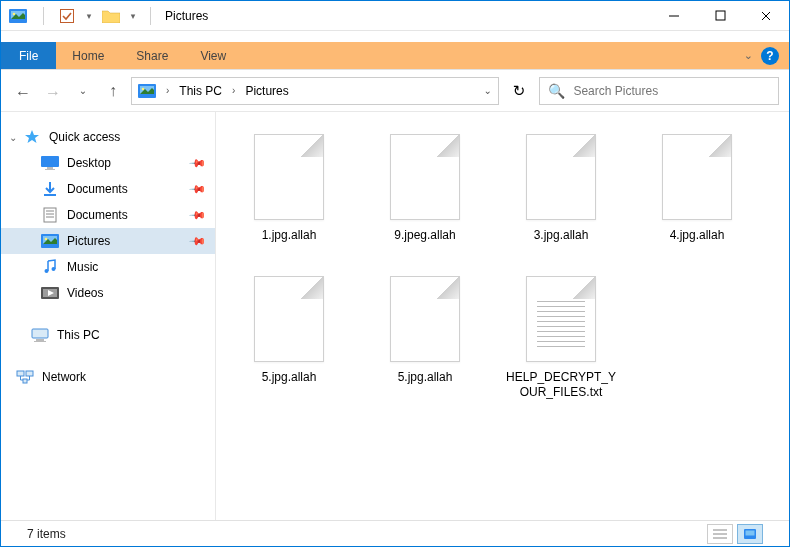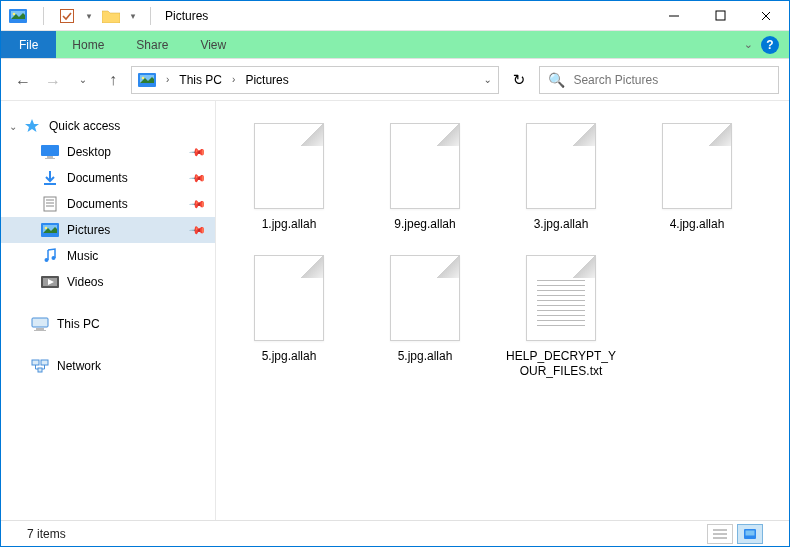--- a/index.html
+++ b/index.html
@@ -10,21 +10,21 @@
     .tb-left { display: flex; align-items: center; gap: 4px; }
     .tb-icon { width: 18px; height: 18px; display: inline-flex; align-items: center; justify-content: center; }
     .tb-qat { display: flex; align-items: center; gap: 6px; margin-left: 6px; }
     .tb-qat .qat-item { width: 22px; height: 22px; display: flex; align-items: center; justify-content: center; border: 1px solid transparent; }
     .tb-sep { width: 1px; height: 18px; background: #d0d0d0; margin: 0 6px; }
     .tb-title { font-size: 12px; color: #000; margin-left: 4px; }
     .tb-ctrls { margin-left: auto; display: flex; }
     .tb-ctrls .ctrl { width: 46px; height: 30px; display: flex; align-items: center; justify-content: center; font-size: 14px; }
 
     
-    .ribbon { height: 28px; background: #86efac; display: flex; align-items: stretch; border-bottom: 1px solid #e1e1e1; position: relative; }
+    .ribbon { height: 28px; background: #fdba74; display: flex; align-items: stretch; border-bottom: 1px solid #e1e1e1; position: relative; margin-top: 11px; }
     .file-tab { background: #1979ca; color: #fff; font-size: 12px; padding: 0 18px; display: flex; align-items: center; }
     .r-tab { font-size: 12px; color: #444; padding: 0 16px; display: flex; align-items: center; }
     .ribbon-right { margin-left: auto; display: flex; align-items: center; gap: 8px; padding-right: 10px; }
     .chevron { color: #666; font-size: 11px; }
     .help-icon { width: 18px; height: 18px; border-radius: 50%; background: #0078d7; color: #fff; font-size: 12px; font-weight: bold; display: flex; align-items: center; justify-content: center; }
 
     
     .navrow { height: 42px; display: flex; align-items: center; padding: 6px 10px; gap: 6px; border-bottom: 1px solid #e8e8e8; }
     .nav-btn { width: 24px; height: 24px; display: flex; align-items: center; justify-content: center; color: #555; font-size: 16px; }
     .nav-btn.disabled { color: #bcbcbc; }
@@ -44,21 +44,21 @@
     .tree-item.root { padding-left: 22px; font-weight: normal; }
     .tree-item.child { padding-left: 40px; }
     .tree-item.selected { background: #d8e6f2; }
     .caret-tree { position: absolute; left: 8px; font-size: 10px; color: #666; }
     .pin { margin-left: auto; margin-right: 10px; color: #7a7a7a; font-size: 11px; transform: rotate(45deg); }
     .tree-icon { width: 18px; height: 16px; display: inline-flex; align-items: center; justify-content: center; flex-shrink: 0; }
     .tree-spacer { height: 16px; }
 
     
     .content { flex: 1; padding: 16px 10px; overflow-y: auto; }
-    .files { display: flex; flex-wrap: wrap; gap: 10px 10px; align-content: flex-start; }
+    .files { display: flex; flex-wrap: wrap; gap: 20px 10px; align-content: flex-start; }
     .file { width: 126px; display: flex; flex-direction: column; align-items: center; padding: 6px; }
     .file-thumb { width: 70px; height: 86px; background: #fff; border: 1px solid #d0d0d0; position: relative; box-shadow: 0 1px 2px rgba(0,0,0,0.05); margin-bottom: 8px; }
     .file-thumb::before { content: ""; position: absolute; top: 0; right: 0; width: 22px; height: 22px; background: linear-gradient(135deg, #fff 0%, #fff 49%, #d0d0d0 50%, #f0f0f0 100%); }
     .file-thumb.text-thumb::after { content: ""; position: absolute; top: 24px; left: 10px; right: 10px; bottom: 10px; background: repeating-linear-gradient(to bottom, #bbb 0, #bbb 1px, transparent 1px, transparent 5px); }
     .file-name { font-size: 12px; text-align: center; line-height: 1.3; word-break: break-all; max-width: 118px; }
 
     
     .status { height: 26px; border-top: 1px solid #e1e1e1; display: flex; align-items: center; padding: 0 26px; font-size: 12px; color: #222; }
     .status-right { margin-left: auto; display: flex; gap: 4px; }
     .view-btn { width: 26px; height: 20px; border: 1px solid #ccc; display: flex; align-items: center; justify-content: center; }
@@ -248,21 +248,21 @@
             <rect x="1" y="1" width="16" height="9" fill="#d9eaf7" stroke="#4a90d9" rx="1"></rect>
             <rect x="5" y="11" width="8" height="2" fill="#bbb"></rect>
             <rect x="3" y="13" width="12" height="1" fill="#bbb"></rect>
           </svg>
         </span>
       <span>This PC</span>
     </div>
 
     <div class="tree-spacer"></div>
 
-    <div class="tree-item root" style="padding-left:30px;">
+    <div class="tree-item root" style="padding-left:15px;">
       <span class="tree-icon">
           <svg width="18" height="14" viewBox="0 0 18 14">
             <rect x="1" y="1" width="7" height="5" fill="#d9eaf7" stroke="#4a90d9"></rect>
             <rect x="10" y="1" width="7" height="5" fill="#d9eaf7" stroke="#4a90d9"></rect>
             <line x1="4.5" y1="6" x2="4.5" y2="10" stroke="#4a90d9"></line>
             <line x1="13.5" y1="6" x2="13.5" y2="10" stroke="#4a90d9"></line>
             <line x1="4.5" y1="10" x2="13.5" y2="10" stroke="#4a90d9"></line>
             <rect x="7" y="9" width="4" height="4" fill="#d9eaf7" stroke="#4a90d9"></rect>
           </svg>
         </span>

